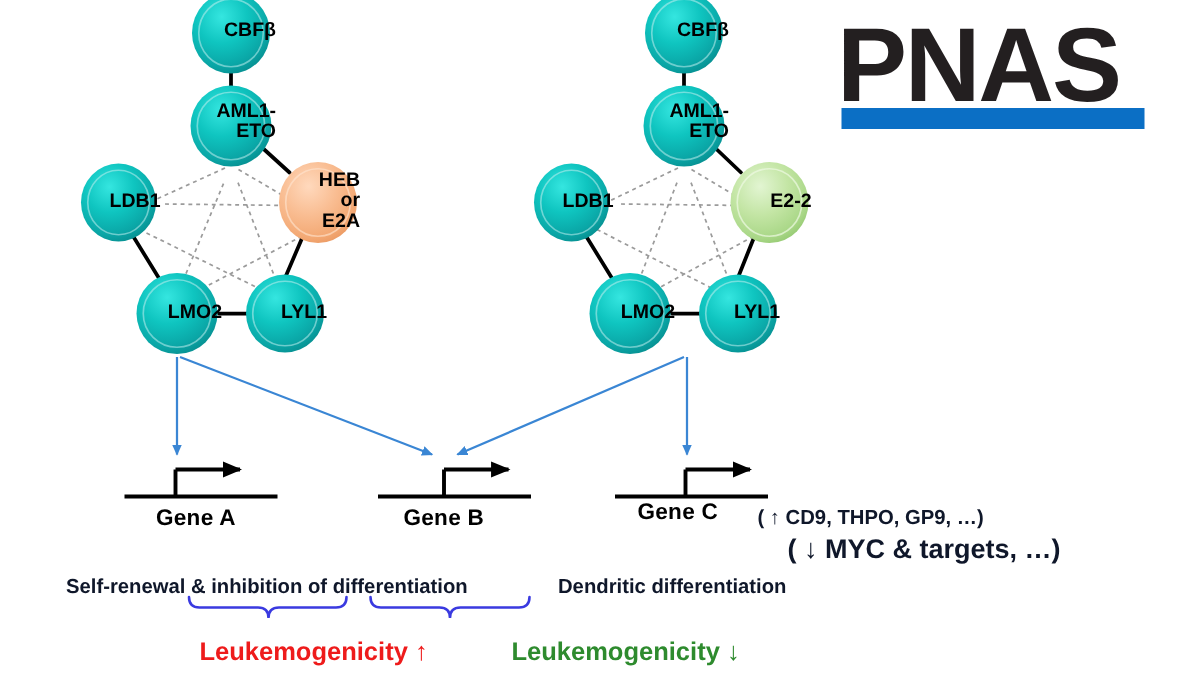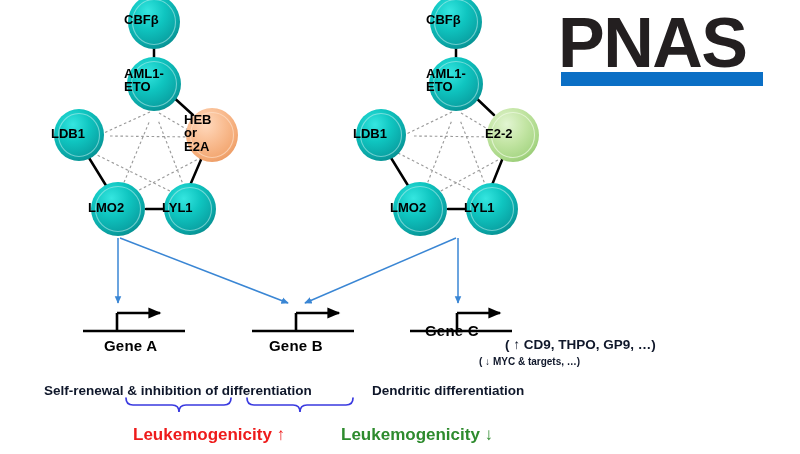--- a/index.html
+++ b/index.html
@@ -7,21 +7,21 @@
     width:800px;height:454px;position:relative;overflow:hidden;
     font-family:"Liberation Sans", sans-serif;
     -webkit-font-smoothing:antialiased;
   }
   #figure{position:absolute;left:0;top:0;width:800px;height:454px;}
   .node-label{
     position:absolute;
     font-family:"Liberation Sans", sans-serif;
     font-weight:bold;
     color:#000000;
-    text-align:left;
+    text-align:right;
     line-height:1.02;
     pointer-events:none;
     white-space:pre;
   }
   .txt{
     position:absolute;
     font-family:"Liberation Sans", sans-serif;
     font-weight:bold;
     white-space:pre;
   }
@@ -208,22 +208,22 @@
 <div class="node-label" style="left:426px;top:13px;width:60px;font-size:13px;">CBFβ</div>
 <div class="node-label" style="left:426px;top:67px;width:60px;font-size:13px;">AML1-
 ETO</div>
 <div class="node-label" style="left:353px;top:127px;width:56px;font-size:13px;">LDB1</div>
 <div class="node-label" style="left:485px;top:127px;width:56px;font-size:13px;">E2-2</div>
 <div class="node-label" style="left:390px;top:201px;width:60px;font-size:13px;">LMO2</div>
 <div class="node-label" style="left:464px;top:201px;width:56px;font-size:13px;">LYL1</div>
 
 <div class="txt gene-label" style="left:104px;top:337px;">Gene A</div>
 <div class="txt gene-label" style="left:269px;top:337px;">Gene B</div>
-<div class="txt gene-label" style="left:425px;top:322px;">Gene C</div>
+<div class="txt gene-label" style="left:425px;top:333px;">Gene C</div>
 
 <div class="txt blue-txt" style="left:505px;top:337px;font-size:13.5px;">( ↑ CD9, THPO, GP9, …)</div>
-<div class="txt blue-txt" style="left:479px;top:356px;font-size:10px;">( ↓ MYC &amp; targets, …)</div>
+<div class="txt blue-txt" style="left:525px;top:356px;font-size:18px;">( ↓ MYC &amp; targets, …)</div>
 
 <div class="txt blue-txt" style="left:44px;top:383px;font-size:13.5px;">Self-renewal &amp; inhibition of differentiation</div>
 <div class="txt blue-txt" style="left:372px;top:383px;font-size:13.5px;">Dendritic differentiation</div>
 
 <div class="txt red-txt" style="left:133px;top:425px;font-size:17px;">Leukemogenicity ↑</div>
 <div class="txt green-txt" style="left:305px;top:425px;font-size:17px;margin-left:36px;">Leukemogenicity ↓</div>
 
 </body></html>

